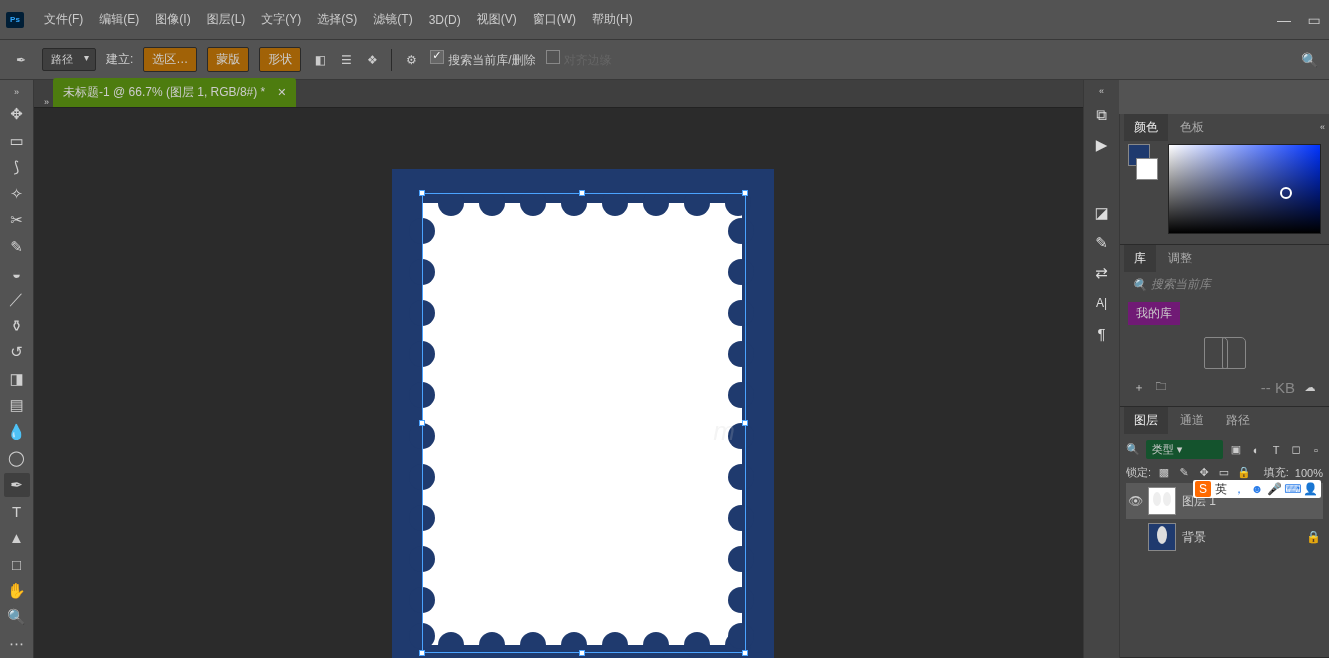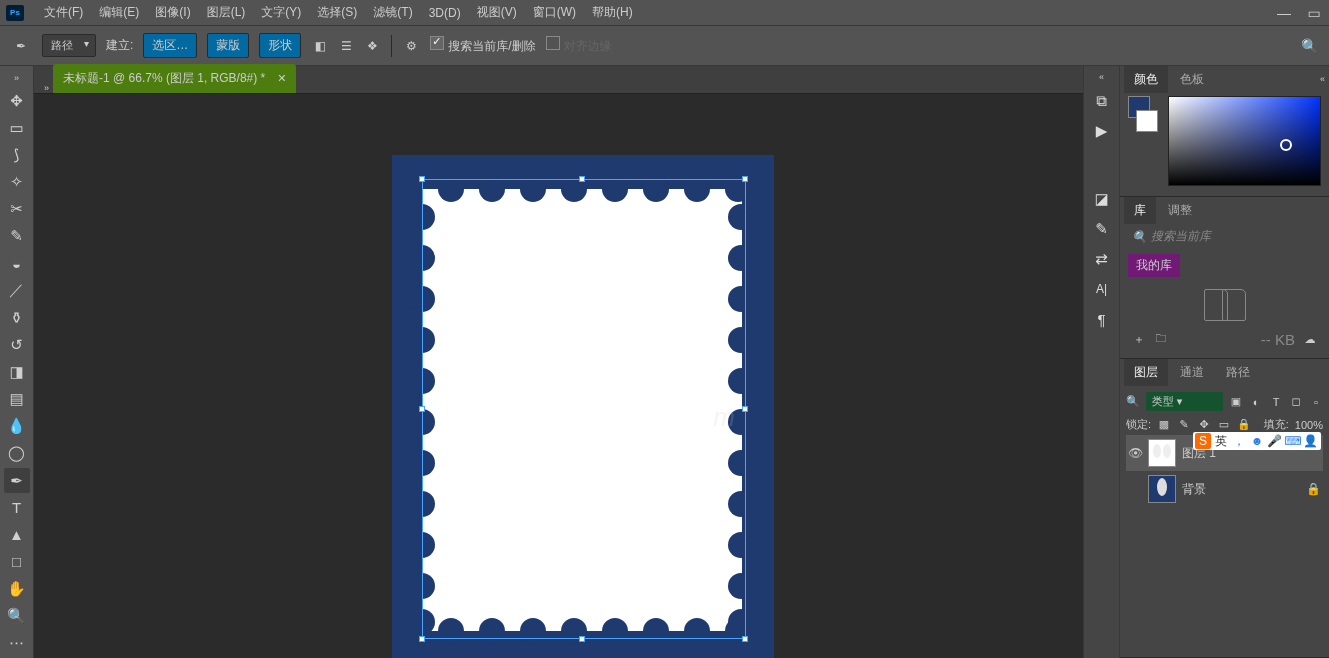--- a/index.html
+++ b/index.html
@@ -1,32 +1,32 @@
 <!DOCTYPE html>
 <html><head>
 <meta charset="utf-8">
 <style>
 * { margin: 0; padding: 0; box-sizing: border-box; }
 body { font-family: "Microsoft YaHei", sans-serif; font-size: 12px; color: #ccc; background: #535353; width: 1329px; height: 658px; overflow: hidden; user-select: none; }
 .app { display: flex; flex-direction: column; height: 100%; }
 
 
-.menubar { height: 26px; background: #535353; display: flex; align-items: center; padding-left: 6px; border-bottom: 1px solid #383838; }
+.menubar { height: 40px; background: #535353; display: flex; align-items: center; padding-left: 6px; border-bottom: 1px solid #383838; }
 .ps-icon { width: 18px; height: 16px; background: #001e36; color: #31a8ff; font-size: 8px; font-weight: bold; display: flex; align-items: center; justify-content: center; border-radius: 2px; margin-right: 12px; }
 .menuitem { padding: 3px 8px; cursor: pointer; }
 .window-controls { margin-left: auto; display: flex; }
 .wc { width: 30px; height: 22px; display: flex; align-items: center; justify-content: center; font-size: 14px; cursor: pointer; }
 
 
 .optbar { height: 40px; background: #535353; display: flex; align-items: center; padding: 0 10px; gap: 10px; border-bottom: 1px solid #383838; }
 .tool-sample { width: 22px; height: 22px; display: flex; align-items: center; justify-content: center; }
 .dd { background: #3f3f3f; border: 1px solid #2a2a2a; padding: 3px 22px 3px 8px; border-radius: 2px; position: relative; font-size: 11px; }
 .dd::after { content: "▾"; position: absolute; right: 6px; top: 3px; font-size: 10px; }
 .opt-label { color: #ccc; }
-.opt-btn { background: #0369a1; border: 1px solid #2a2a2a; padding: 3px 8px; border-radius: 2px; cursor: pointer; }
+.opt-btn { background: #a16207; border: 1px solid #2a2a2a; padding: 3px 8px; border-radius: 2px; cursor: pointer; }
 .opt-icons { display: flex; gap: 8px; align-items: center; }
 .opt-icon { width: 18px; height: 18px; display: flex; align-items: center; justify-content: center; cursor: pointer; }
 .sep { width: 1px; height: 22px; background: #2a2a2a; }
 .chk { width: 14px; height: 14px; border: 1px solid #888; display: inline-block; margin-right: 4px; }
 .chk.on { background: #666; position: relative; }
 .chk.on::after { content: "✓"; position: absolute; top: -2px; left: 1px; font-size: 11px; color: #fff; }
 .align-label { color: #666; }
 .search-right { margin-left: auto; font-size: 14px; }
 
 
@@ -239,21 +239,21 @@
       <div class="istool">⧉</div>
       <div class="istool">▶</div>
       <div class="isgap"></div>
       <div class="istool">◪</div>
       <div class="istool">✎</div>
       <div class="istool">⇄</div>
       <div class="istool" style="font-size:12px;">A|</div>
       <div class="istool">¶</div>
     </div>
 
-    <div class="rightcol" style="position:relative;">
+    <div class="rightcol" style="position:relative;margin-top:34px;">
 
       <div class="panel">
         <div class="panel-tabs">
           <div class="ptab active">颜色</div>
           <div class="ptab">色板</div>
           <div class="flip-r">«</div>
         </div>
         <div class="color-body">
           <div class="swatch-pair">
             <div class="fg-sw"></div>

